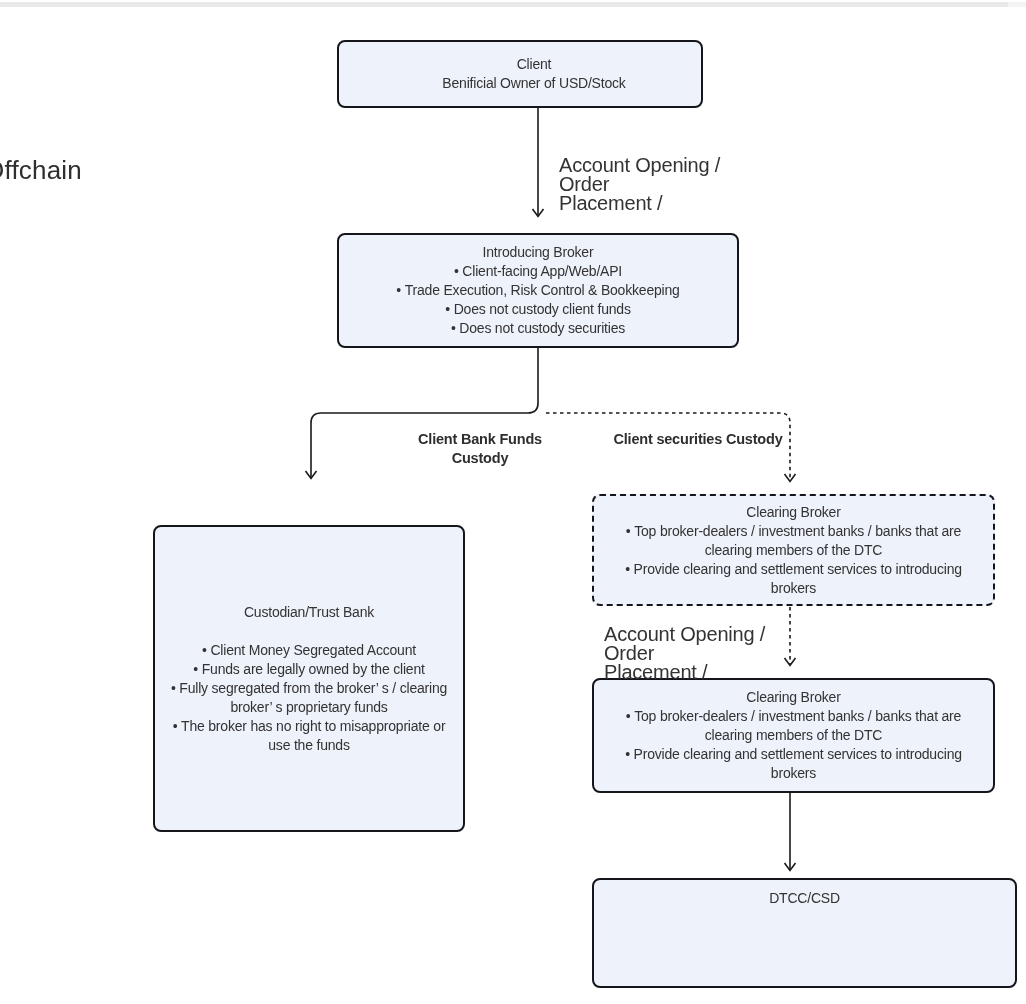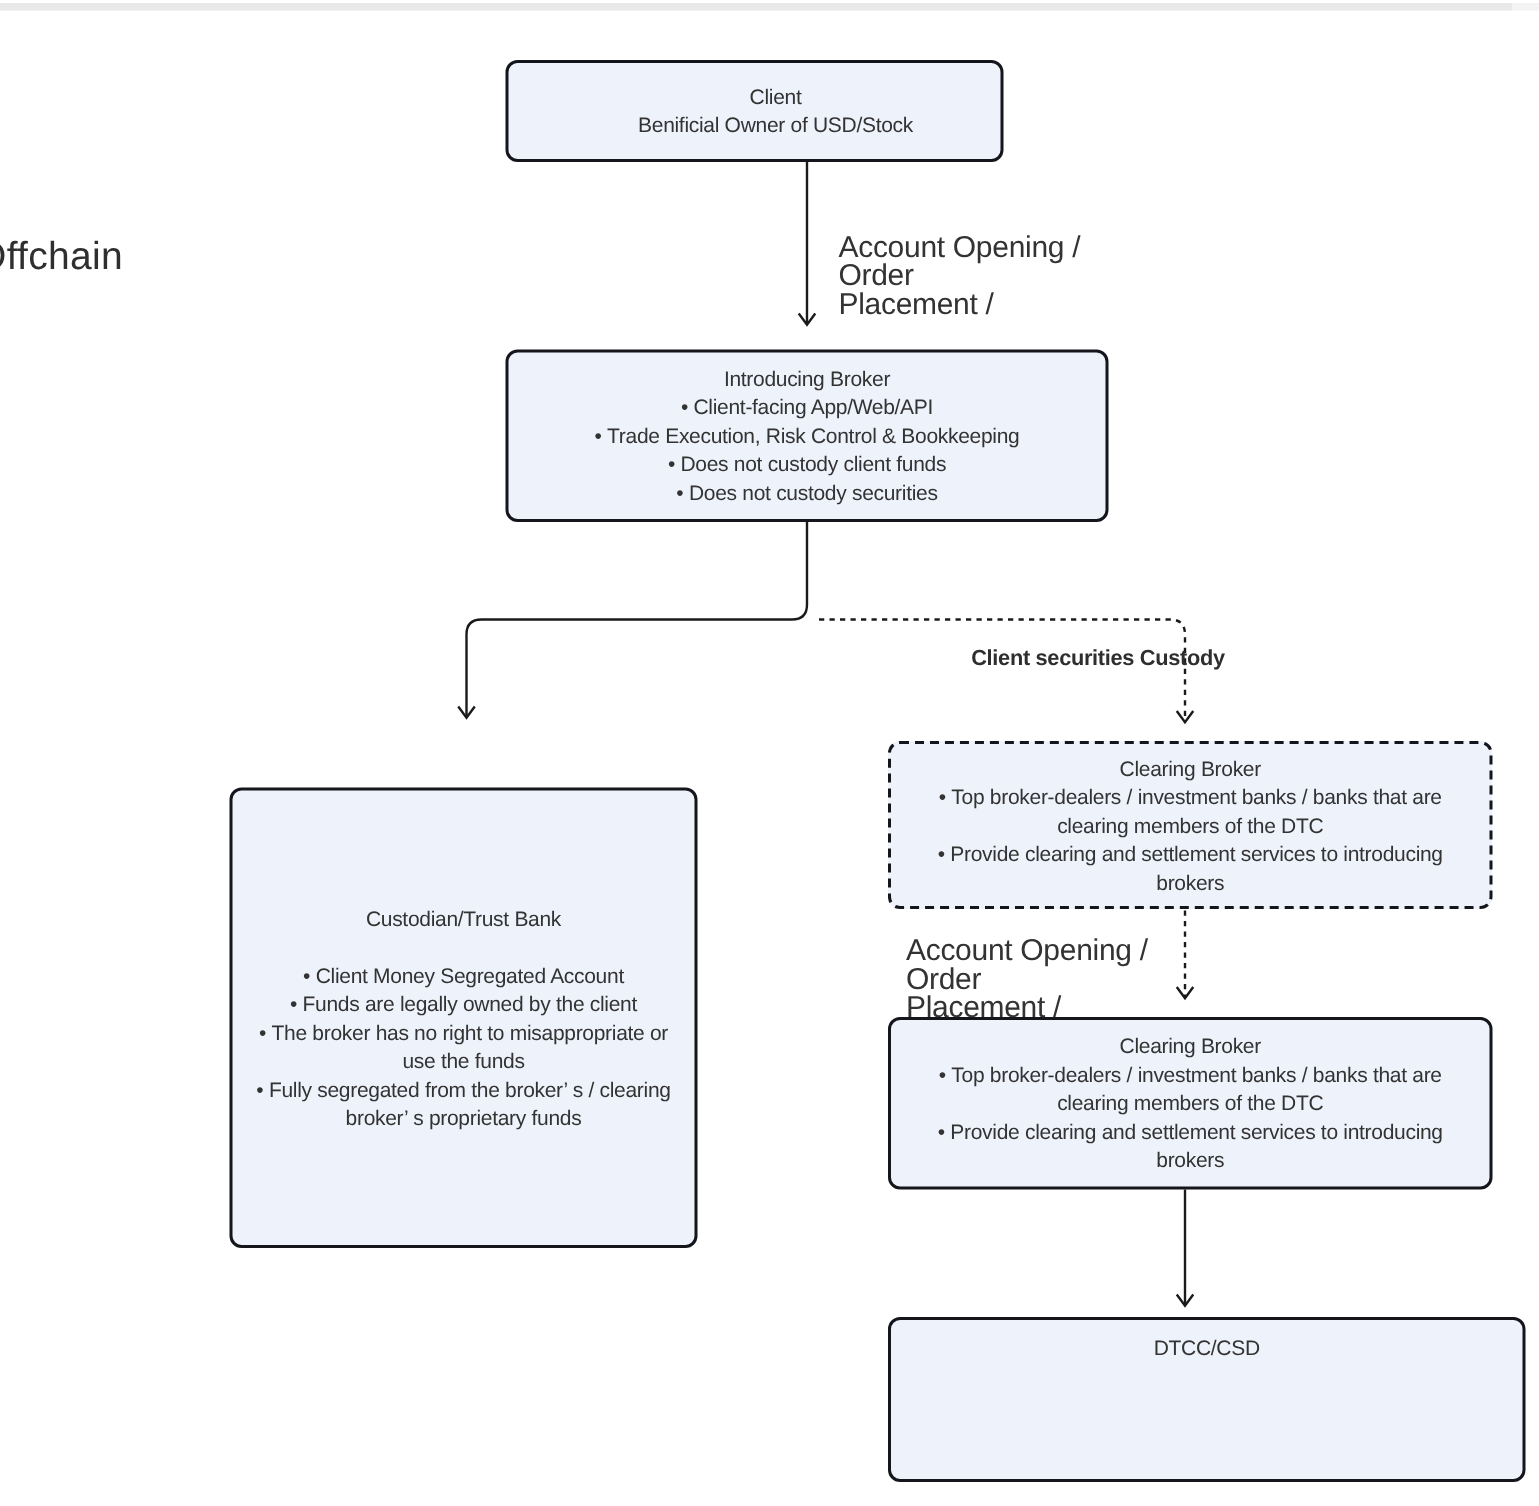--- a/index.html
+++ b/index.html
@@ -56,42 +56,42 @@
         <path d="M-7.5,-5.5 L0,0 L-7.5,5.5" fill="none" stroke="#1a1a1a" stroke-width="1.6"></path>
       </marker>
     </defs>
     <path d="M538,108 L538,216" fill="none" stroke="#1a1a1a" stroke-width="1.6" marker-end="url(#arrow)"></path>
     <path d="M538,340 L538,403 Q538,413 528,413 L321,413 Q311,413 311,423 L311,478" fill="none" stroke="#1a1a1a" stroke-width="1.6" marker-end="url(#arrow)"></path>
     <path d="M546,413 L780,413 Q790,413 790,423 L790,481" fill="none" stroke="#1a1a1a" stroke-width="1.6" stroke-dasharray="3.5,3.5" marker-end="url(#arrow)"></path>
     <path d="M790,607 L790,665" fill="none" stroke="#1a1a1a" stroke-width="1.6" stroke-dasharray="3.5,3.5" marker-end="url(#arrow)"></path>
     <path d="M790,793 L790,870" fill="none" stroke="#1a1a1a" stroke-width="1.6" marker-end="url(#arrow)"></path>
   </svg>
 
-  <div class="node" style="left:337px; top:40px; width:332px; height:68px;padding-left:40px;">
+  <div class="node" style="left:337px; top:40px; width:366px; height:68px;padding-left:40px;">
     <div class="node-title">Client</div>
     <div>Benificial Owner of USD/Stock</div>
   </div>
 
   <div class="node" style="left:337px; top:233px; width:402px; height:115px;">
     <div class="node-title">Introducing Broker</div>
     <div>
         <div class="bullet">Client-facing App/Web/API</div>
         <div class="bullet">Trade Execution, Risk Control &amp; Bookkeeping</div>
         <div class="bullet">Does not custody client funds</div>
         <div class="bullet">Does not custody securities</div>
       </div>
   </div>
 
   <div class="node node--custodian" style="left:153px; top:489px; width:312px; height:307px;margin-top:36px;">
     <div class="node-title">Custodian/Trust Bank</div>
     <div>
         <div class="bullet">Client Money Segregated Account</div>
         <div class="bullet">Funds are legally owned by the client</div>
+        <div class="bullet">Fully segregated from the broker’ s / clearing broker’ s proprietary funds</div>
         <div class="bullet">The broker has no right to misappropriate or use the funds</div>
-        <div class="bullet">Fully segregated from the broker’ s / clearing broker’ s proprietary funds</div>
       </div>
   </div>
 
   <div class="node node--dashed" style="left:592px; top:494px; width:403px; height:112px;">
     <div class="node-title">Clearing Broker</div>
     <div>
         <div class="bullet">Top broker-dealers / investment banks / banks that are clearing members of the DTC</div>
         <div class="bullet">Provide clearing and settlement services to introducing brokers</div>
       </div>
   </div>
@@ -104,19 +104,20 @@
       </div>
   </div>
 
   <div class="node node--dtcc" style="left:592px; top:878px; width:425px; height:110px;">
     <div class="node-title">DTCC/CSD</div>
   </div>
 
   <div class="edge-label" style="left:559px; top:156px; width:175px;">Account Opening / Order
 Placement /</div>
 
+  <div class="edge-label edge-label--bold" style="left:388px; top:430px; width:184px;">Client Bank Funds Custody</div>
 
-  <div class="edge-label edge-label--bold" style="left:612px; top:430px; width:172px;margin-left:34px;">Client securities Custody</div>
+  <div class="edge-label edge-label--bold" style="left:612px; top:430px; width:172px;">Client securities Custody</div>
 
   <div class="edge-label" style="left:604px; top:625px; width:175px;">Account Opening / Order
 Placement /</div>
 
 </div>
 
 </body></html>

